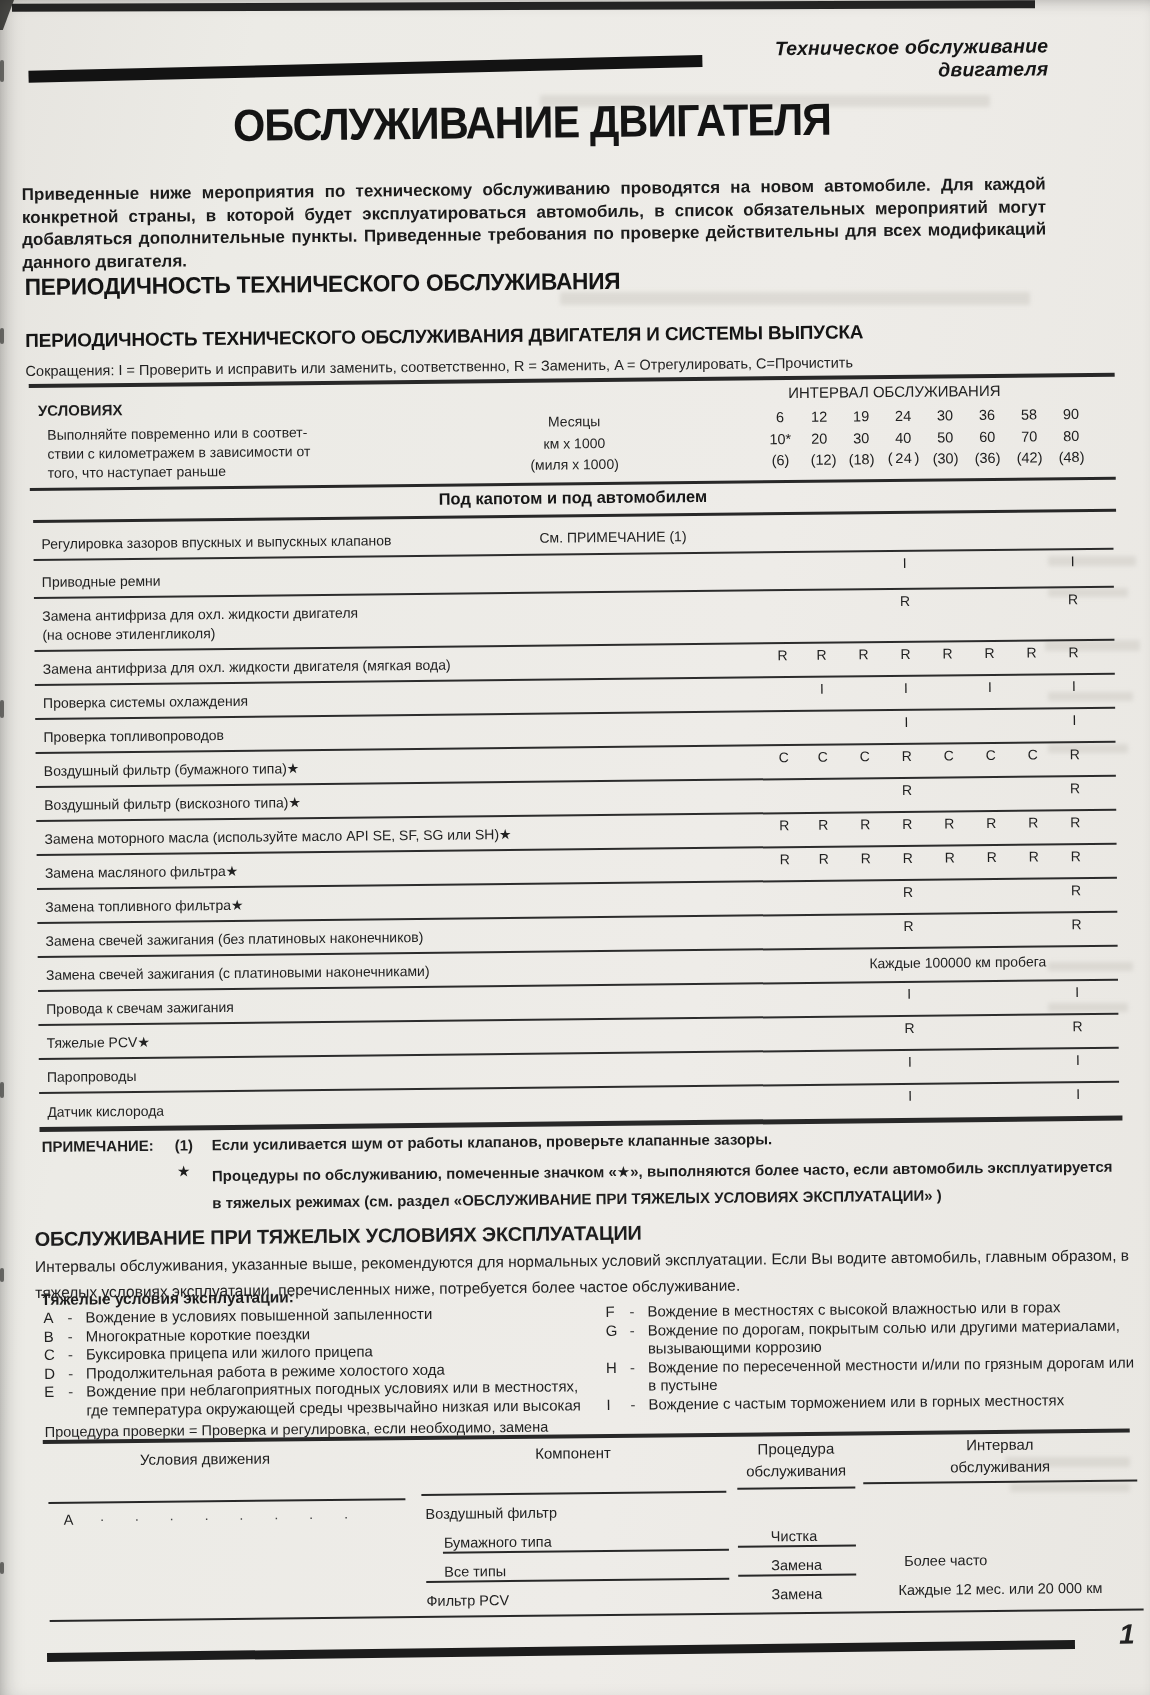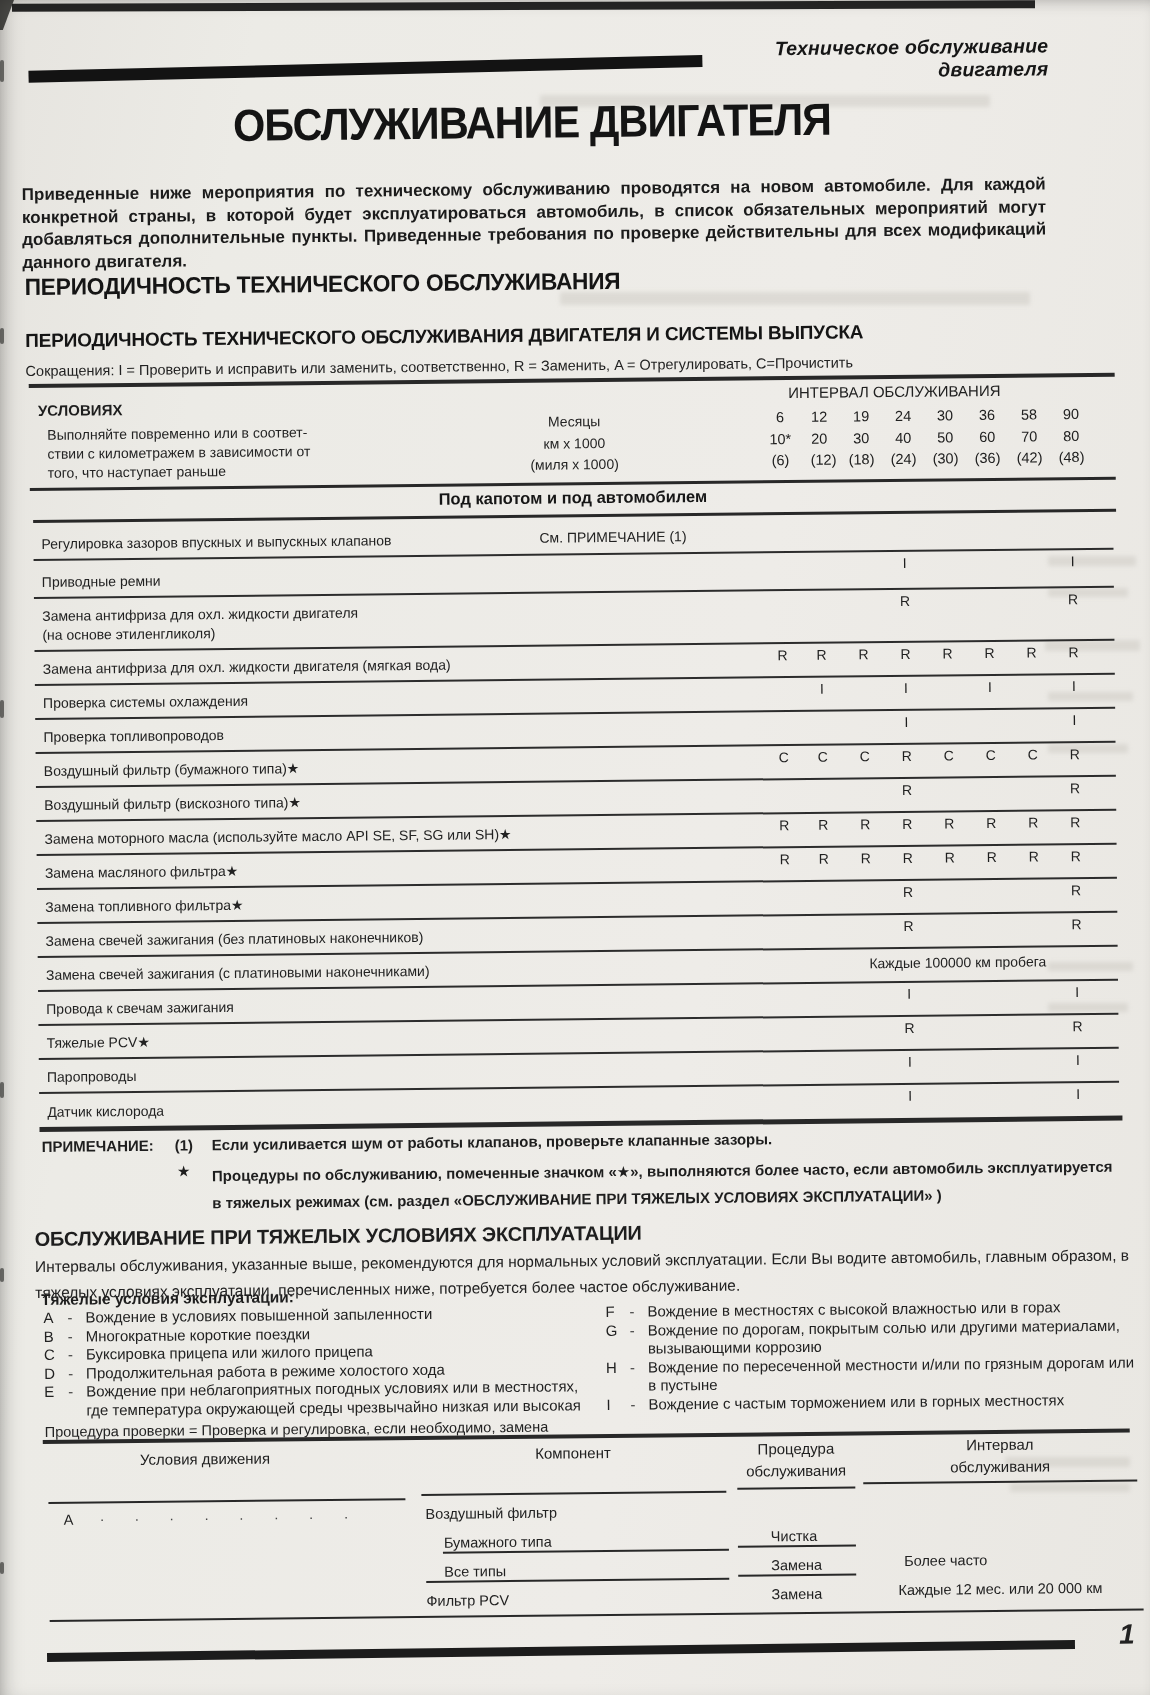--- a/index.html
+++ b/index.html
@@ -137,21 +137,21 @@
           <span style="left: 849px;">40</span>
           <span style="left: 891px;">50</span>
           <span style="left: 933px;">60</span>
           <span style="left: 975px;">70</span>
           <span style="left: 1017px;">80</span>
         </div>
       <div class="numline" id="miles-line" style="top:70px;">
           <span style="left: 726px;">(6)</span>
           <span style="left: 769px;">(12)</span>
           <span style="left: 807px;">(18)</span>
-          <span style="left: 849px;">(24)</span>
+          <span style="left: 849px; font-family: Liberation Mono, monospace;">(24)</span>
           <span style="left: 891px;">(30)</span>
           <span style="left: 933px;">(36)</span>
           <span style="left: 975px;">(42)</span>
           <span style="left: 1017px;">(48)</span>
         </div>
     </div>
 
     <div class="rule" style="top:488px;left:25px;width:1086px;height:3px;"></div>
     <div class="band-title">Под капотом и под автомобилем</div>
     <div class="rule" style="top:520px;left:28px;width:1083px;height:3px;"></div>

